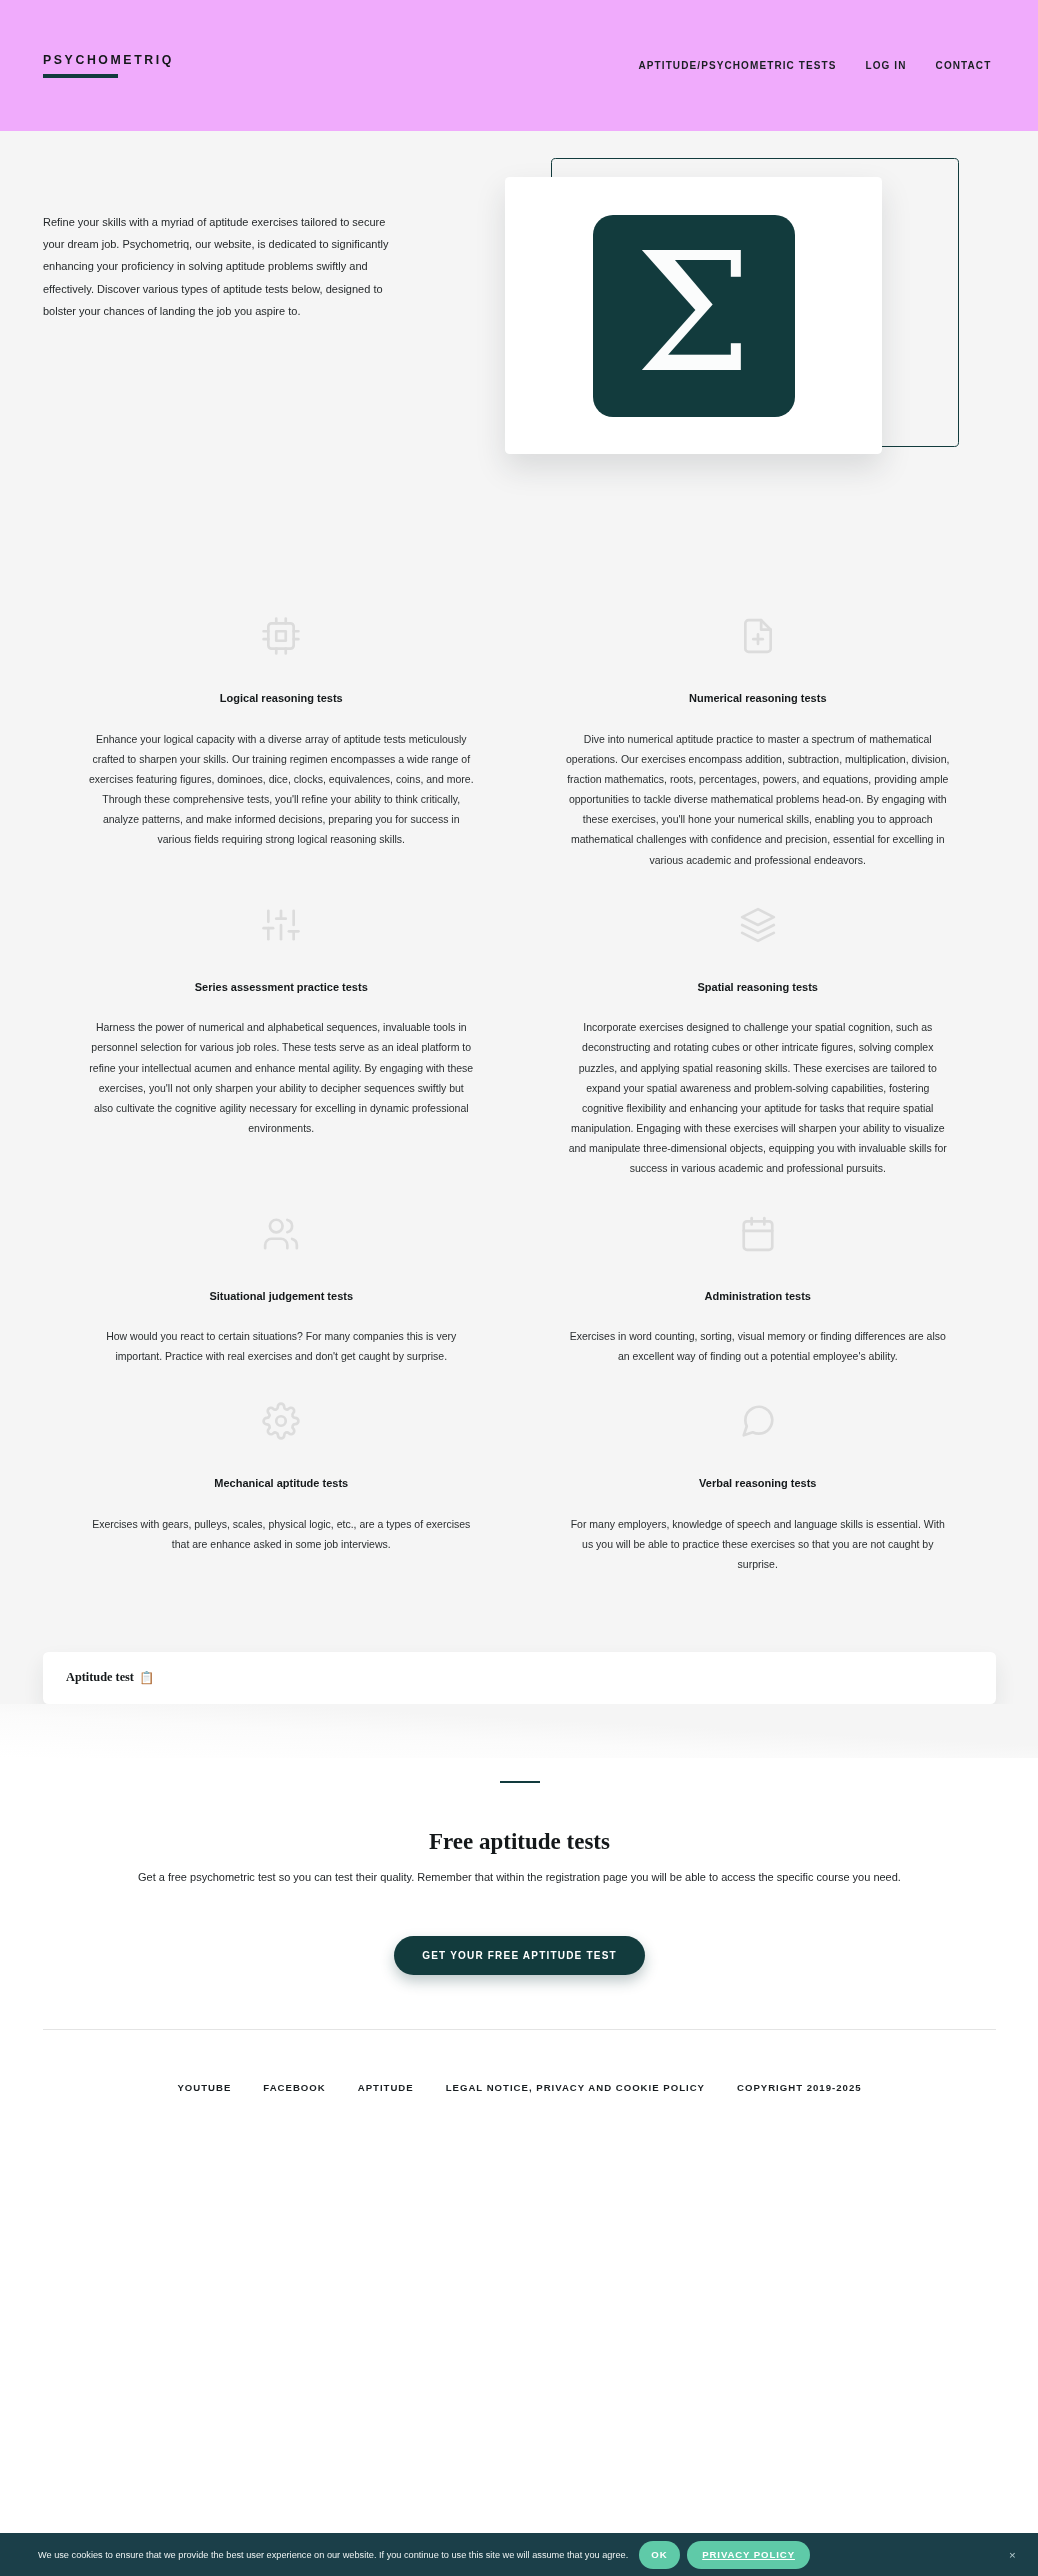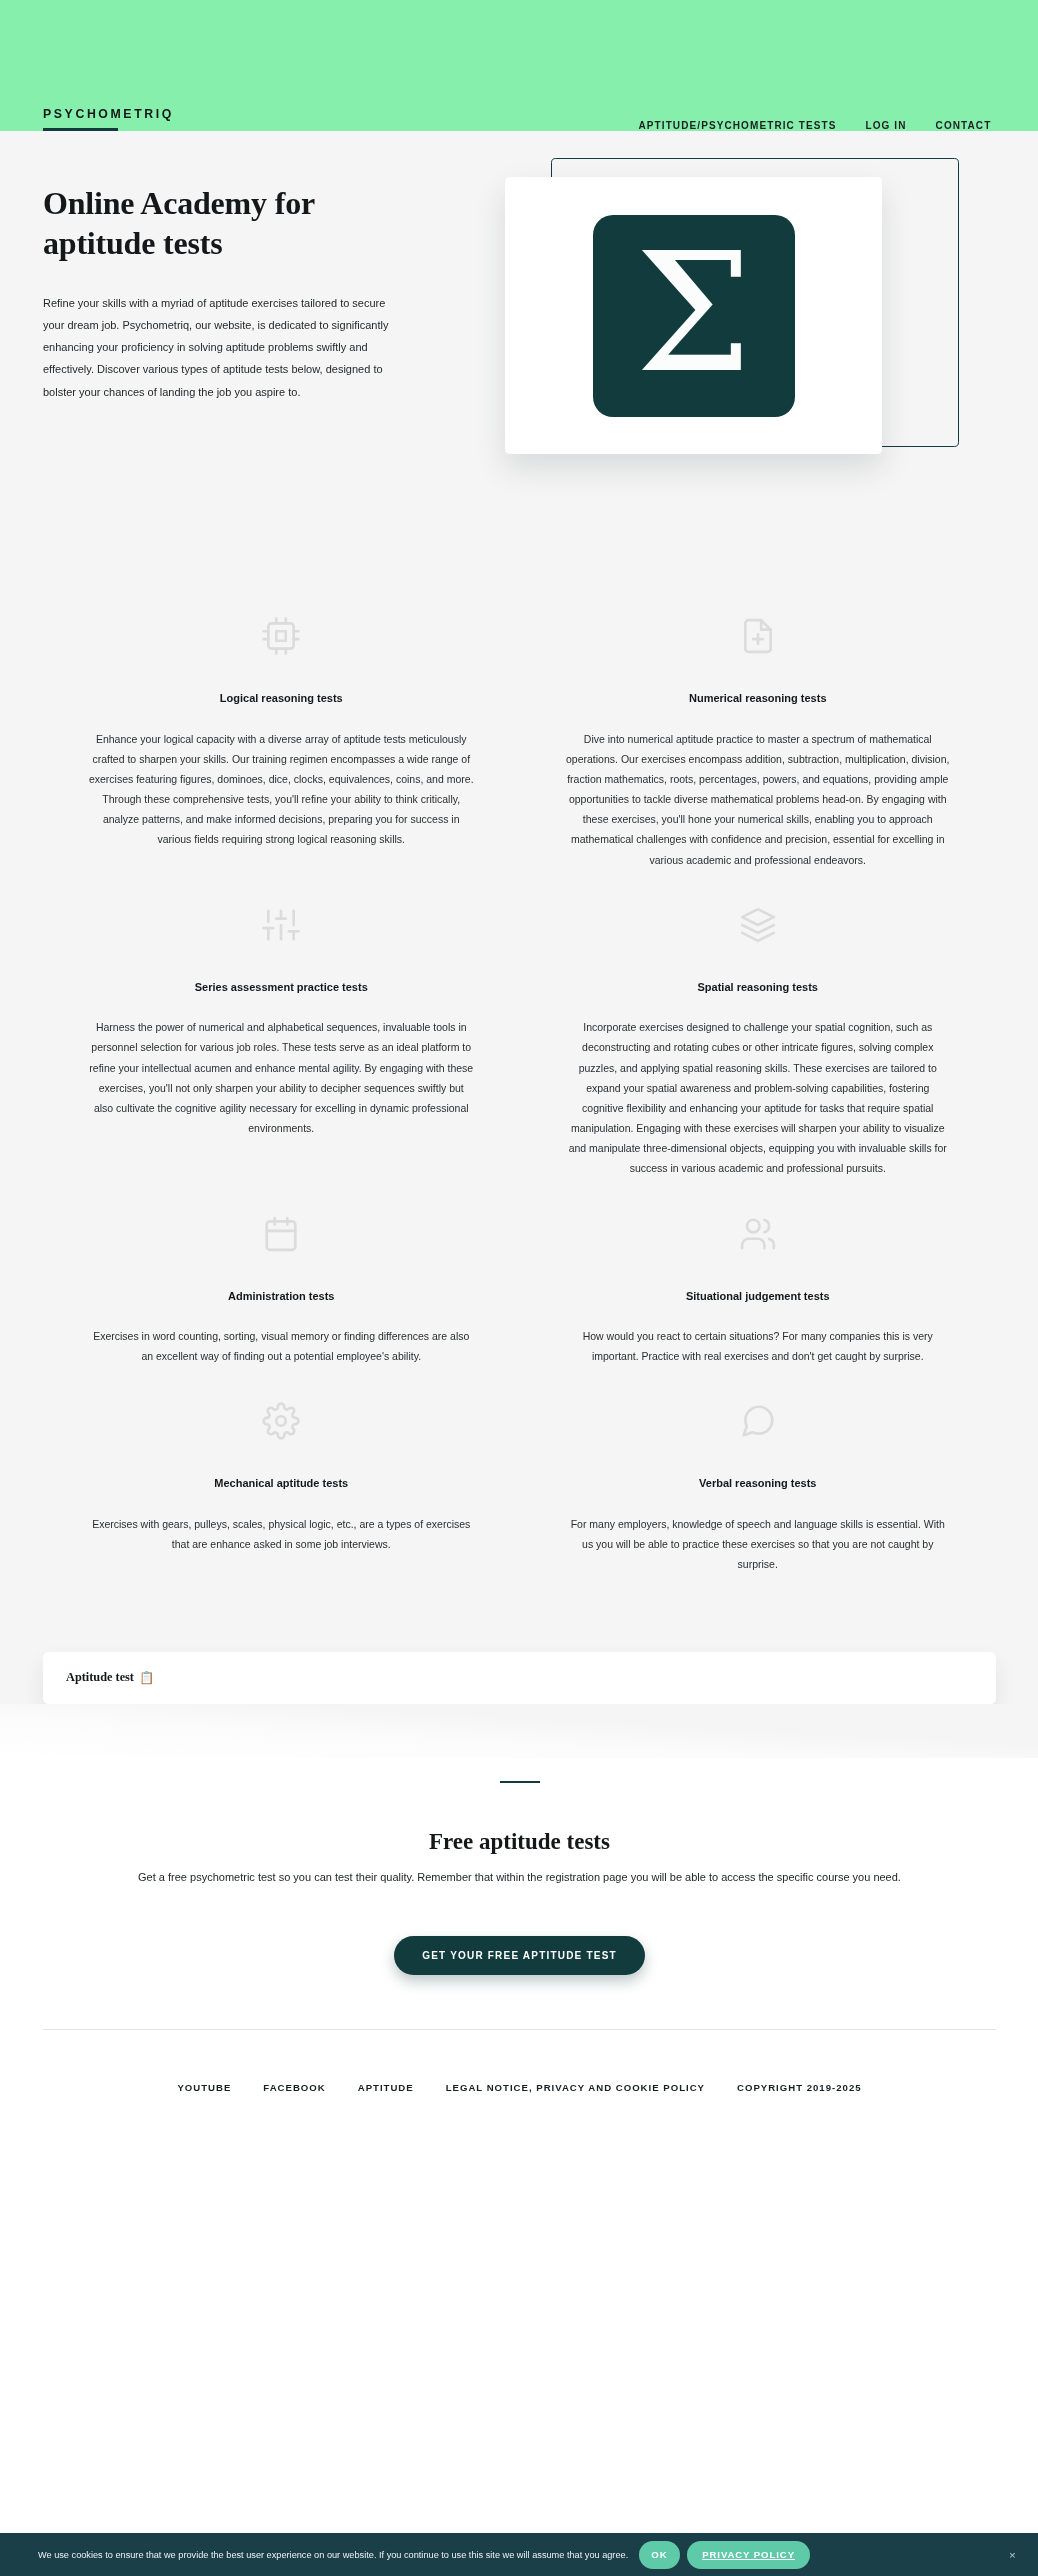--- a/index.html
+++ b/index.html
@@ -7,23 +7,23 @@
     width: 1039px;
     background: #ffffff;
     font-family: "Liberation Sans", sans-serif;
     -webkit-font-smoothing: antialiased;
   }
   body { position: relative; width: 1039px; min-height: 2576px; overflow-x: hidden; }
 
   
   .site-header {
     height: 131px;
-    background: #86efac;
+    background: #f0abfc;
     display: flex;
-    align-items: flex-end;
+    align-items: center;
     padding: 0 43px 0 43px;
   }
   .brand-wrap { display: flex; flex-direction: column; align-items: flex-start; }
   .brand {
     font-family: "Liberation Sans Narrow", "Liberation Sans", sans-serif;
     font-size: 12.3px;
     font-weight: 700;
     letter-spacing: 2.6px;
     color: #14181a;
     padding-bottom: 7px;
@@ -296,21 +296,20 @@
   <nav class="main-nav">
     <a class="nav-link">APTITUDE/PSYCHOMETRIC TESTS</a>
     <a class="nav-link">LOG IN</a>
     <a class="nav-link">CONTACT</a>
   </nav>
 </header>
 
 <section class="hero">
   <div class="hero-inner">
     <div class="hero-left">
-      <h1 class="hero-title">Online Academy for aptitude tests</h1>
       <p class="hero-body">Refine your skills with a myriad of aptitude exercises tailored to secure your dream job. Psychometriq, our website, is dedicated to significantly enhancing your proficiency in solving aptitude problems swiftly and effectively. Discover various types of aptitude tests below, designed to bolster your chances of landing the job you aspire to.</p>
     </div>
     <div class="hero-art">
       <div class="hero-frame"></div>
       <div class="hero-card">
         <div class="sigma-tile">
           <span class="sigma-glyph">Σ</span>
         </div>
       </div>
     </div>
@@ -382,42 +381,42 @@
         <p class="feat-text">Incorporate exercises designed to challenge your spatial cognition, such as deconstructing and rotating cubes or other intricate figures, solving complex puzzles, and applying spatial reasoning skills. These exercises are tailored to expand your spatial awareness and problem-solving capabilities, fostering cognitive flexibility and enhancing your aptitude for tasks that require spatial manipulation. Engaging with these exercises will sharpen your ability to visualize and manipulate three-dimensional objects, equipping you with invaluable skills for success in various academic and professional pursuits.</p>
       </div>
     </div>
   </div>
 
   <div class="feat-row">
     <div class="feat-col">
       <div class="feat-card">
         <div class="feat-icon">
           <svg width="38" height="38" viewBox="0 0 24 24" fill="none" stroke="#dcdcdc" stroke-width="1.7" stroke-linecap="round" stroke-linejoin="round">
+            <path d="M16 21v-2a4 4 0 0 0-4-4H6a4 4 0 0 0-4 4v2"></path>
+            <circle cx="9" cy="7" r="4"></circle>
+            <path d="M22 21v-2a4 4 0 0 0-3-3.87"></path>
+            <path d="M16 3.13a4 4 0 0 1 0 7.75"></path>
+          </svg>
+        </div>
+        <div class="feat-title">Situational judgement tests</div>
+        <p class="feat-text">How would you react to certain situations? For many companies this is very important. Practice with real exercises and don't get caught by surprise.</p>
+      </div>
+    </div>
+    <div class="feat-col">
+      <div class="feat-card">
+        <div class="feat-icon">
+          <svg width="38" height="38" viewBox="0 0 24 24" fill="none" stroke="#dcdcdc" stroke-width="1.7" stroke-linecap="round" stroke-linejoin="round">
             <rect x="3" y="4" width="18" height="18" rx="2" ry="2"></rect>
             <line x1="16" y1="2" x2="16" y2="6"></line>
             <line x1="8" y1="2" x2="8" y2="6"></line>
             <line x1="3" y1="10" x2="21" y2="10"></line>
           </svg>
         </div>
         <div class="feat-title">Administration tests</div>
         <p class="feat-text">Exercises in word counting, sorting, visual memory or finding differences are also an excellent way of finding out a potential employee's ability.</p>
-      </div>
-    </div>
-    <div class="feat-col">
-      <div class="feat-card">
-        <div class="feat-icon">
-          <svg width="38" height="38" viewBox="0 0 24 24" fill="none" stroke="#dcdcdc" stroke-width="1.7" stroke-linecap="round" stroke-linejoin="round">
-            <path d="M16 21v-2a4 4 0 0 0-4-4H6a4 4 0 0 0-4 4v2"></path>
-            <circle cx="9" cy="7" r="4"></circle>
-            <path d="M22 21v-2a4 4 0 0 0-3-3.87"></path>
-            <path d="M16 3.13a4 4 0 0 1 0 7.75"></path>
-          </svg>
-        </div>
-        <div class="feat-title">Situational judgement tests</div>
-        <p class="feat-text">How would you react to certain situations? For many companies this is very important. Practice with real exercises and don't get caught by surprise.</p>
       </div>
     </div>
   </div>
 
   <div class="feat-row">
     <div class="feat-col">
       <div class="feat-card">
         <div class="feat-icon">
           <svg width="38" height="38" viewBox="0 0 24 24" fill="none" stroke="#dcdcdc" stroke-width="1.7" stroke-linecap="round" stroke-linejoin="round">
             <circle cx="12" cy="12" r="3"></circle>

